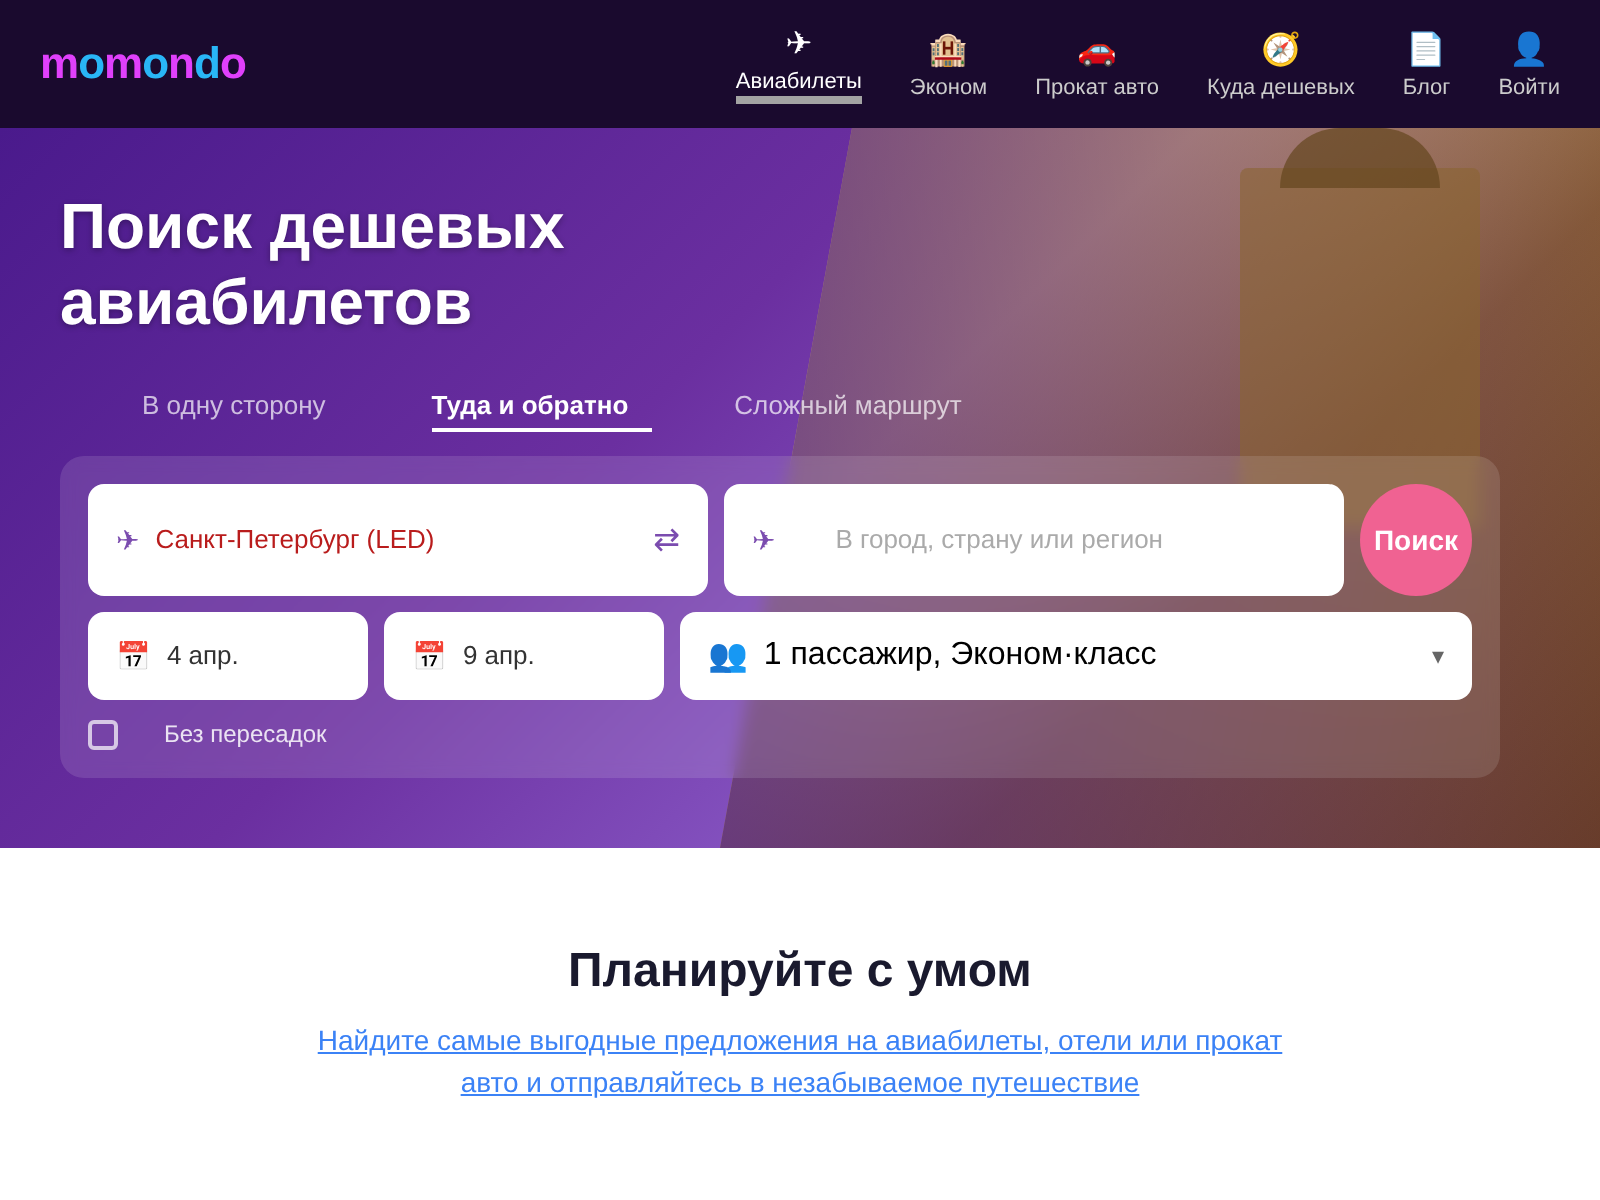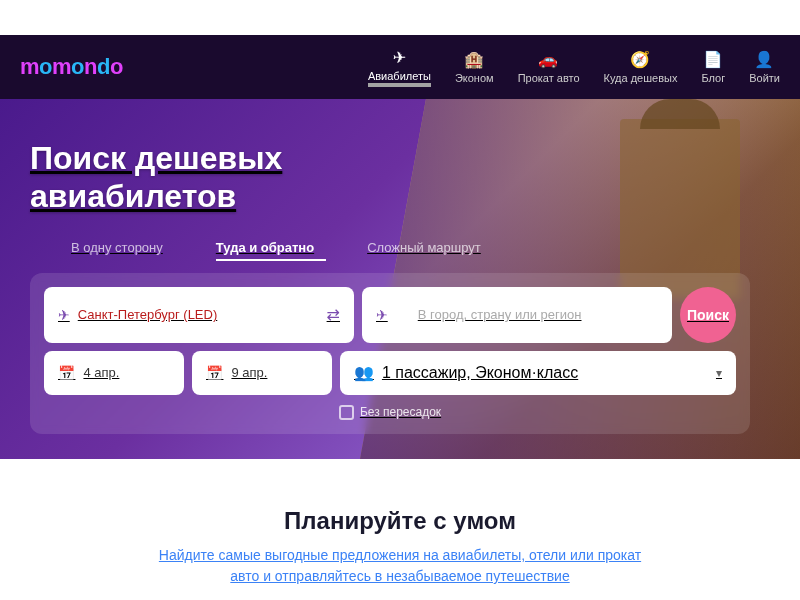--- a/index.html
+++ b/index.html
@@ -13,21 +13,20 @@
     
     .header {
       background: #1a0a2e;
       display: flex;
       align-items: center;
       justify-content: space-between;
       padding: 0 20px;
       height: 64px;
       position: relative;
       z-index: 10;
-      margin-top: 35px;
     }
 
     .logo {
       font-size: 22px;
       font-weight: 700;
       letter-spacing: -0.5px;
     }
     .logo-m { color: #e040fb; }
     .logo-o1 { color: #29b6f6; }
     .logo-m2 { color: #e040fb; }
@@ -105,22 +104,21 @@
       top: 0;
       width: 80px;
       height: 30px;
       background: rgba(100, 70, 30, 0.7);
       border-radius: 40px 40px 0 0;
     }
 
     .hero-content {
       position: relative;
       z-index: 2;
-      padding: 40px 30px 20px;
-      text-decoration: underline;
+      padding: 30px 30px 20px;
     }
 
     .hero-title {
       color: #fff;
       font-size: 32px;
       font-weight: 700;
       line-height: 1.2;
       max-width: 380px;
       margin-bottom: 20px;
       text-shadow: 0 1px 3px rgba(0,0,0,0.3);
@@ -253,23 +251,22 @@
 
     .passengers-field .chevron {
       color: #666;
       margin-left: auto;
       font-size: 12px;
     }
 
     .no-stops {
       display: flex;
       align-items: center;
-      gap: 6px;
+      gap: 23px;
       margin-top: 10px;
-      justify-content: center;
     }
 
     .checkbox {
       width: 15px;
       height: 15px;
       border: 2px solid rgba(255,255,255,0.7);
       border-radius: 3px;
       background: transparent;
       cursor: pointer;
       flex-shrink: 0;

